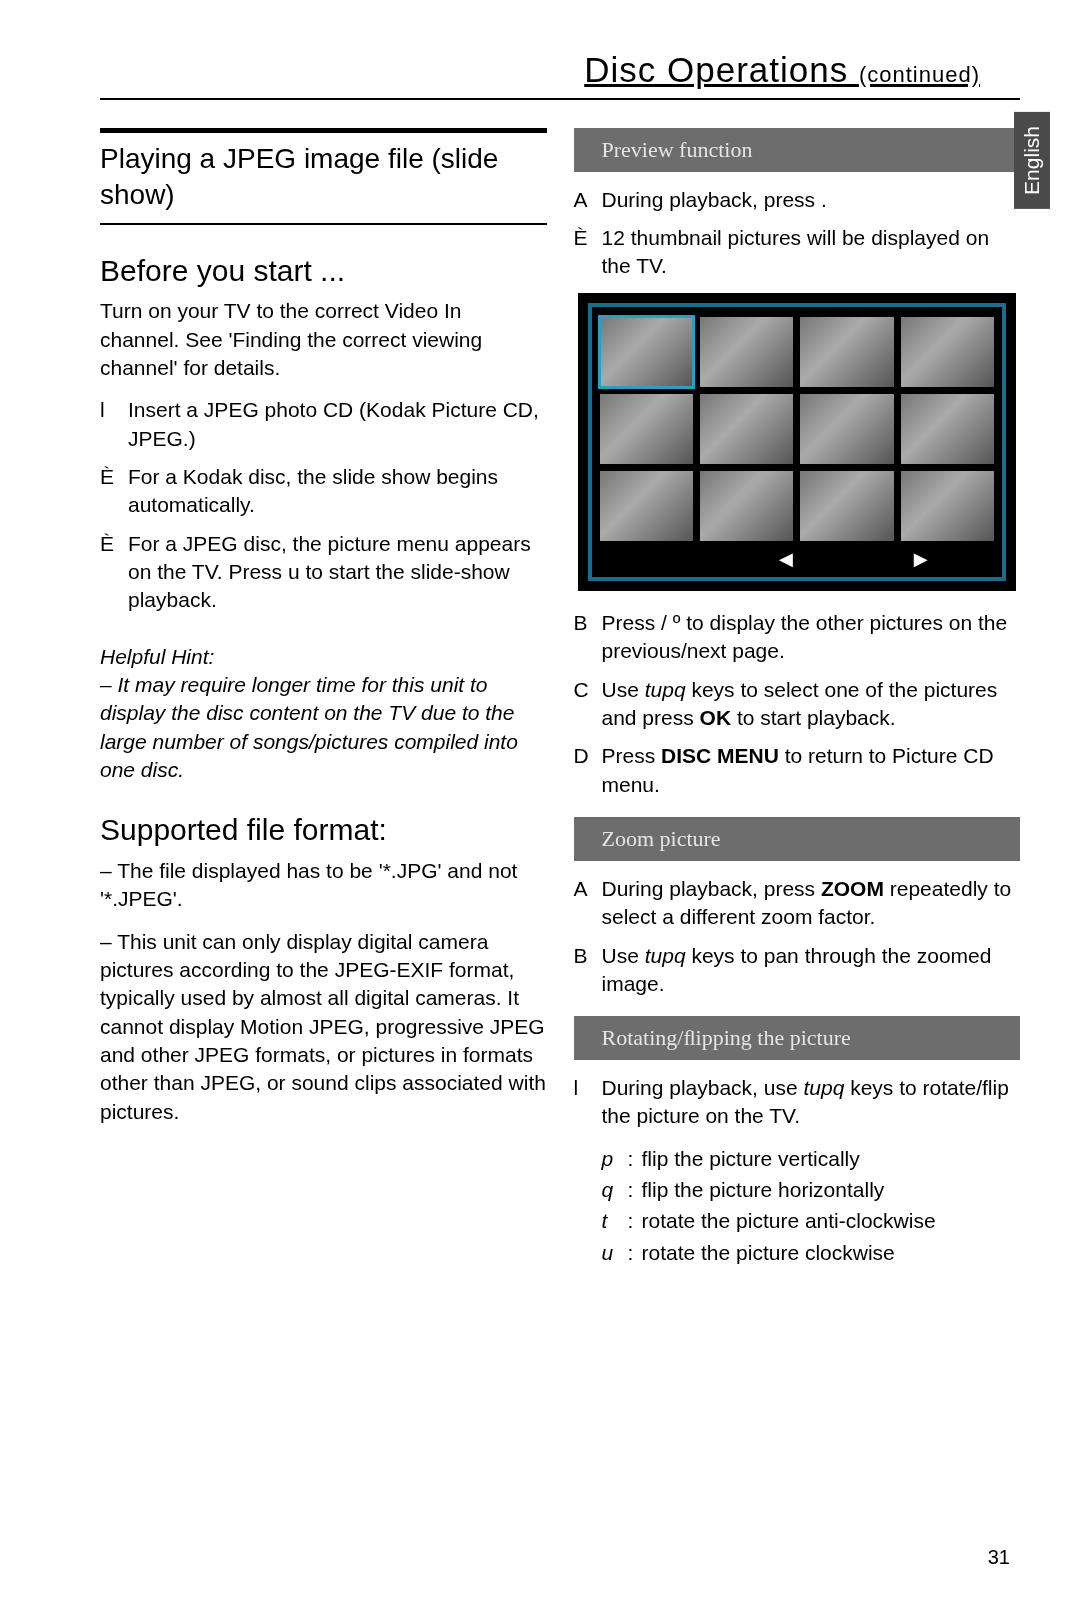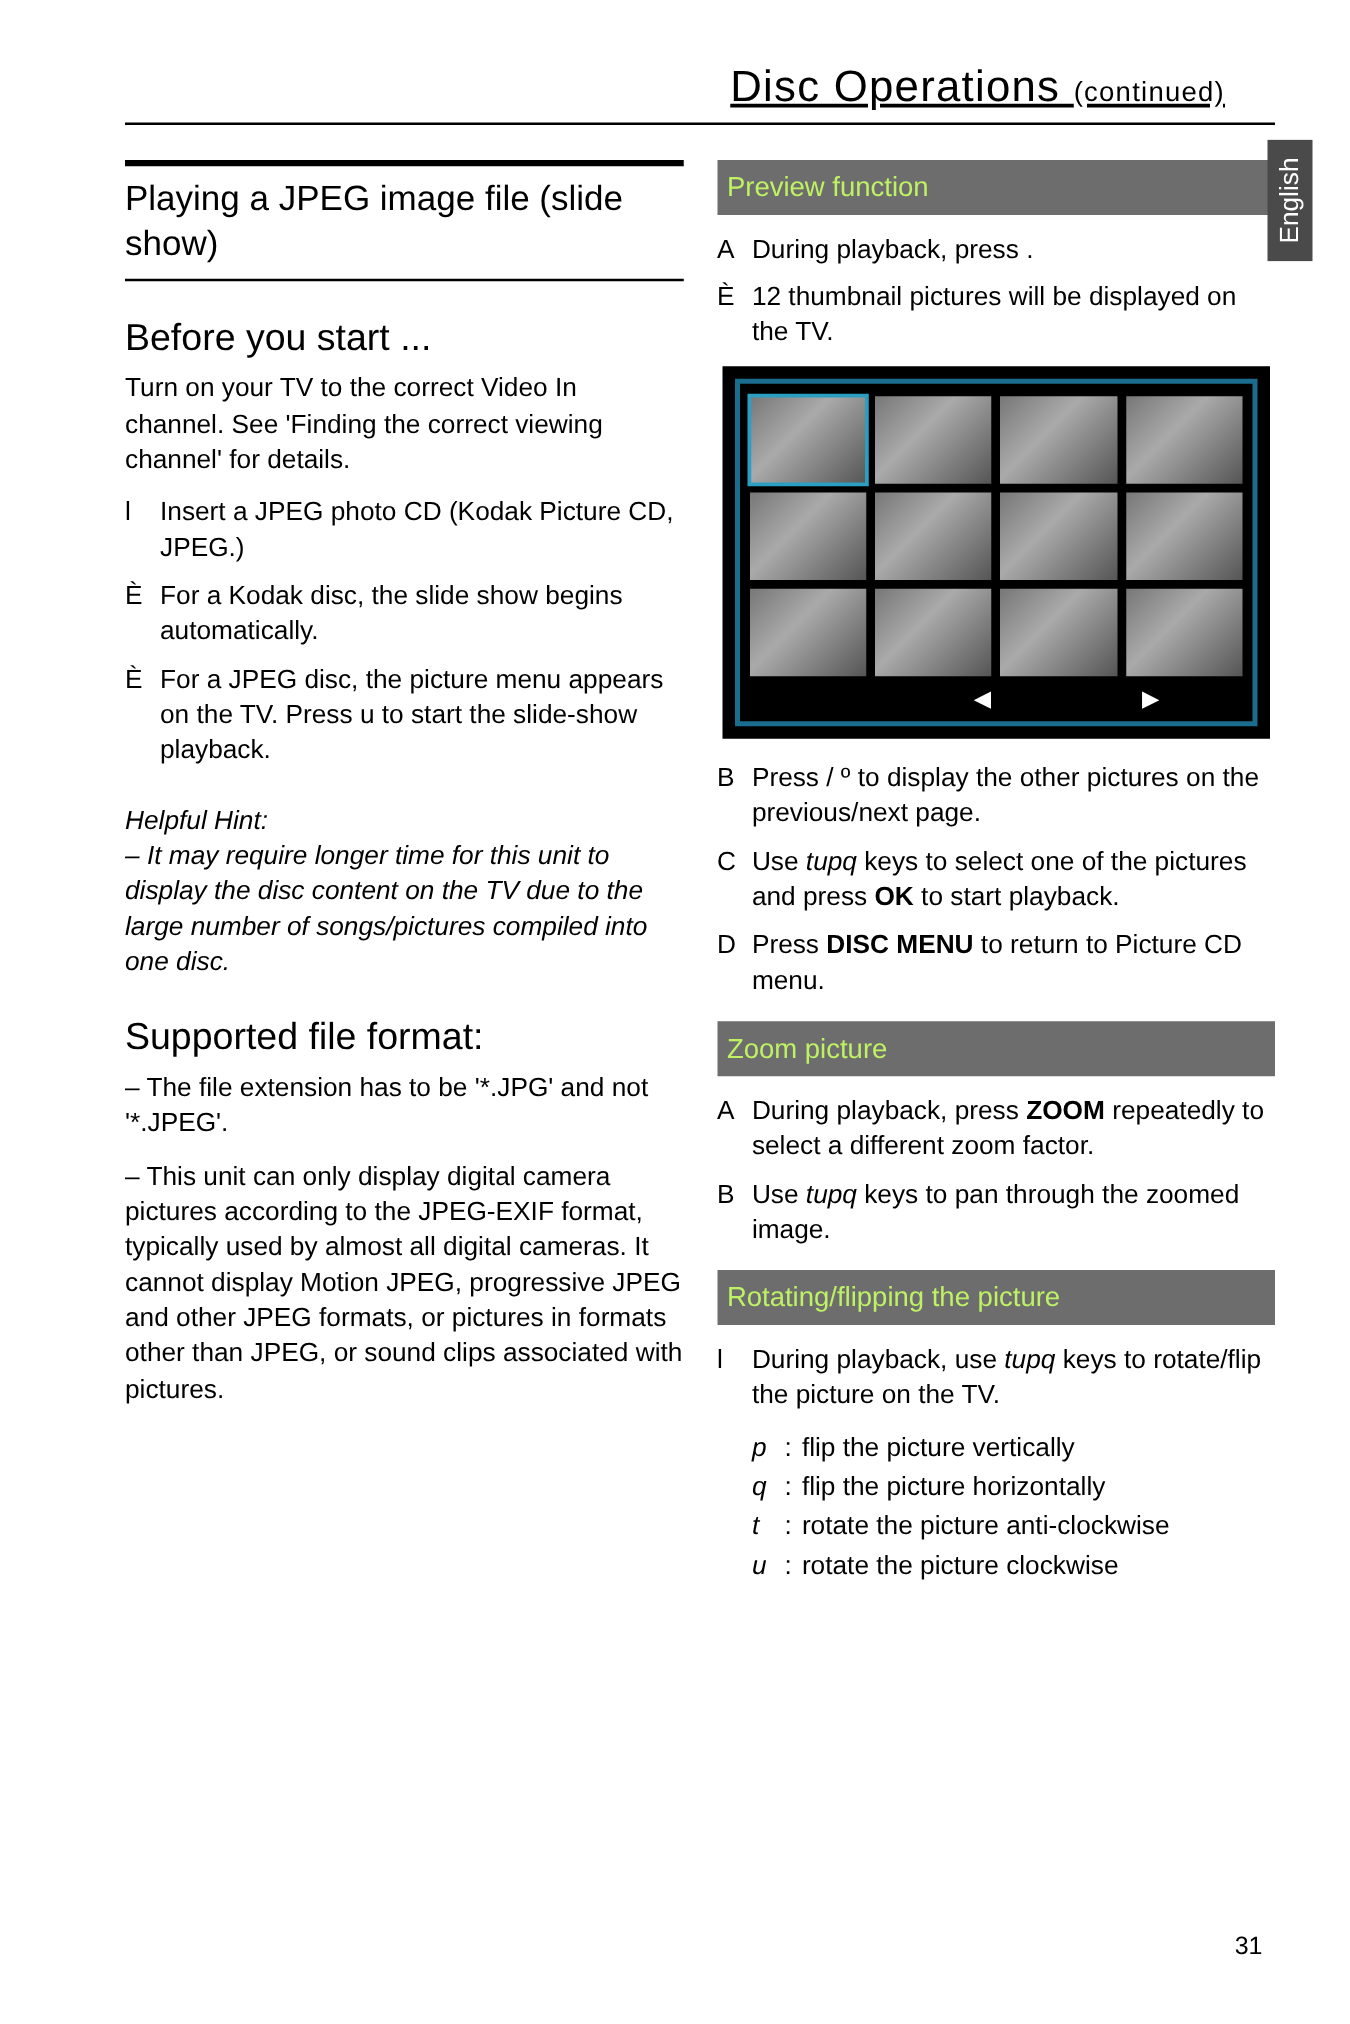--- a/index.html
+++ b/index.html
@@ -57,25 +57,26 @@
     font-size: 30px;
     margin-top: 26px;
     margin-bottom: 6px;
   }
   .para { margin-bottom: 14px; }
   .hint-head { font-style: italic; margin-top: 28px; }
   .hint-body { font-style: italic; }
   .list-block { margin-top: 14px; margin-bottom: 10px; }
   .gray-bar {
     background: #6d6d6d;
-    color: #bef264;
+    color: #e5e5e5;
     font-size: 22px;
-    padding: 7px 8px;
+    padding: 7px 28px;
     margin-top: 18px;
     margin-bottom: 14px;
+    font-family: Liberation Serif, serif;
   }
   .thumb-outer {
     background:#000;
     padding:10px;
     margin: 12px 4px 18px 4px;
   }
   .thumb-frame {
     border: 4px solid #1a6d8f;
     padding: 10px 8px 4px 8px;
     background:#000;
@@ -144,21 +145,21 @@
     </div>
     <div class="step">
       <div class="lbl">È</div>
       <div>For a JPEG disc, the picture menu appears on the TV. Press u  to start the slide-show playback.</div>
     </div>
 
     <div class="hint-head">Helpful Hint:</div>
     <div class="hint-body para">– It may require longer time for this unit to display the disc content on the TV due to the large number of songs/pictures compiled into one disc.</div>
 
     <div class="sub-head">Supported ﬁle format:</div>
-    <div class="para">– The ﬁle extension has to be '*.JPG' and not '*.JPEG'.</div>
+    <div class="para">– The ﬁle displayed has to be '*.JPG' and not '*.JPEG'.</div>
     <div class="para">– This unit can only display digital camera pictures according to the JPEG-EXIF format, typically used by almost all digital cameras. It cannot display Motion JPEG, progressive JPEG and other JPEG formats, or pictures in formats other than JPEG, or sound clips associated with pictures.</div>
   </div>
 
   <div class="col">
     <div class="gray-bar" style="margin-top:0">Preview function</div>
 
     <div class="step">
       <div class="lbl">A</div>
       <div>During playback, press  .</div>
     </div>

